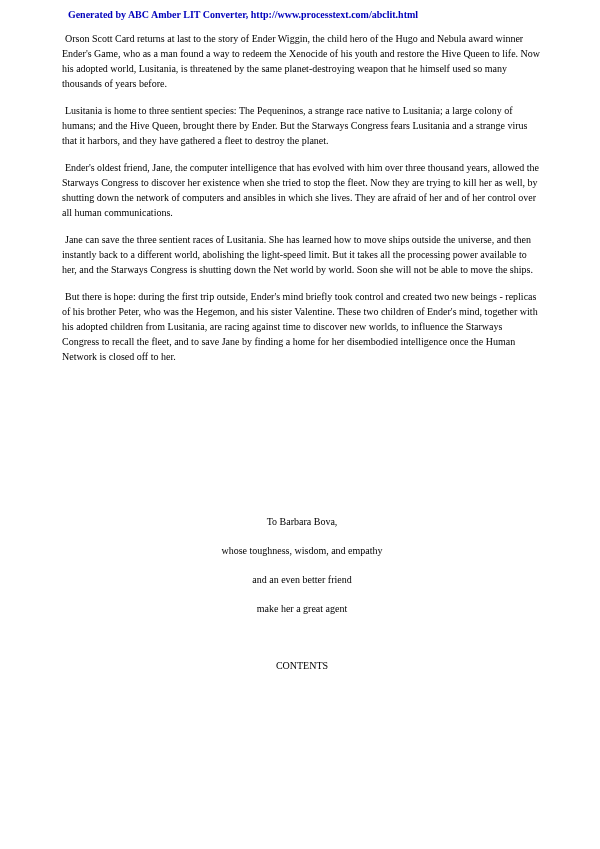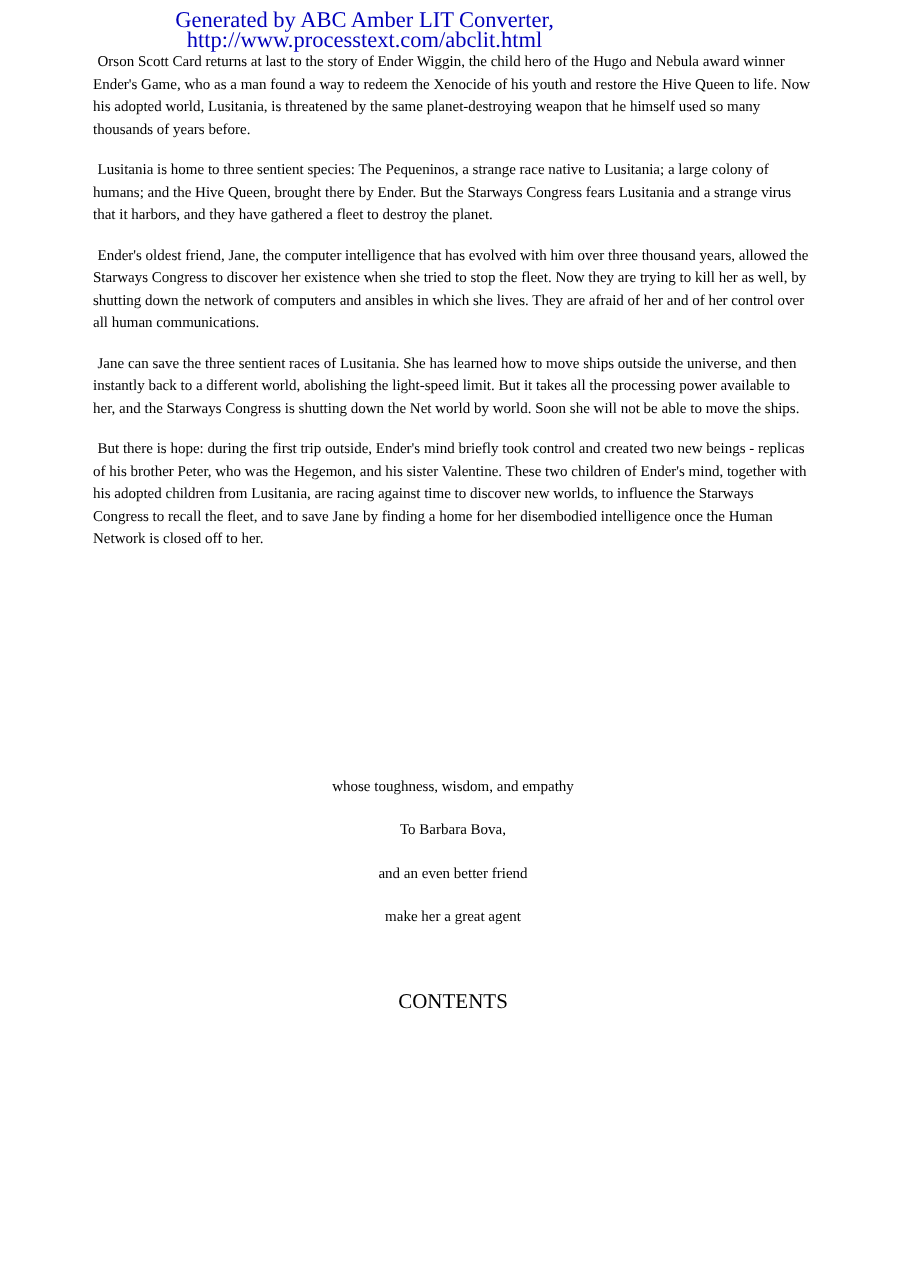--- a/index.html
+++ b/index.html
@@ -13,56 +13,56 @@
     height: 849px;
     background: #ffffff;
     font-family: "Liberation Serif", serif;
     color: #000000;
     overflow: hidden;
   }
   .gen-header {
     width: 486px;
     padding-top: 8px;
     text-align: center;
-    font-size: 15px;
+    font-size: 10px;
     line-height: 13px;
-    font-weight: normal;
+    font-weight: bold;
   }
   .gen-header a {
     color: #0000bb;
     text-decoration: none;
     cursor: pointer;
   }
   .content {
     margin-left: 62px;
     width: 480px;
     font-size: 10px;
     line-height: 15px;
     text-align: left;
   }
   .doc-title {
     margin-top: 50px;
     margin-bottom: 14px;
   }
   .para {
-    margin: 0 0 12px 0;
+    margin: 10px 0 12px 0;
     text-indent: 3px;
   }
   .dedication {
     margin-top: 150px;
     text-align: center;
   }
   .dedication-line {
     line-height: 15px;
     margin-bottom: 14px;
   }
   .contents-heading {
     margin-top: 42px;
     text-align: center;
-    font-size: 14px;
+    font-size: 10px;
     line-height: 15px;
   }
 </style>
 </head>
 <body>
 
 <div class="page">
 
   <div class="gen-header">
     <a href="#">Generated by ABC Amber LIT Converter, http://www.processtext.com/abclit.html</a>
@@ -75,22 +75,22 @@
 
     <p class="para">Lusitania is home to three sentient species: The Pequeninos, a strange race native to Lusitania; a large colony of humans; and the Hive Queen, brought there by Ender. But the Starways Congress fears Lusitania and a strange virus that it harbors, and they have gathered a fleet to destroy the planet.</p>
 
     <p class="para">Ender's oldest friend, Jane, the computer intelligence that has evolved with him over three thousand years, allowed the Starways Congress to discover her existence when she tried to stop the fleet. Now they are trying to kill her as well, by shutting down the network of computers and ansibles in which she lives. They are afraid of her and of her control over all human communications.</p>
 
     <p class="para">Jane can save the three sentient races of Lusitania. She has learned how to move ships outside the universe, and then instantly back to a different world, abolishing the light-speed limit. But it takes all the processing power available to her, and the Starways Congress is shutting down the Net world by world. Soon she will not be able to move the ships.</p>
 
     <p class="para">But there is hope: during the first trip outside, Ender's mind briefly took control and created two new beings - replicas of his brother Peter, who was the Hegemon, and his sister Valentine. These two children of Ender's mind, together with his adopted children from Lusitania, are racing against time to discover new worlds, to influence the Starways Congress to recall the fleet, and to save Jane by finding a home for her disembodied intelligence once the Human Network is closed off to her.</p>
 
     <div class="dedication">
+      <div class="dedication-line">To Barbara Bova,</div>
       <div class="dedication-line">whose toughness, wisdom, and empathy</div>
-      <div class="dedication-line">To Barbara Bova,</div>
       <div class="dedication-line">and an even better friend</div>
       <div class="dedication-line">make her a great agent</div>
     </div>
 
     <div class="contents-heading">CONTENTS</div>
 
   </div>
 
 </div>
 

